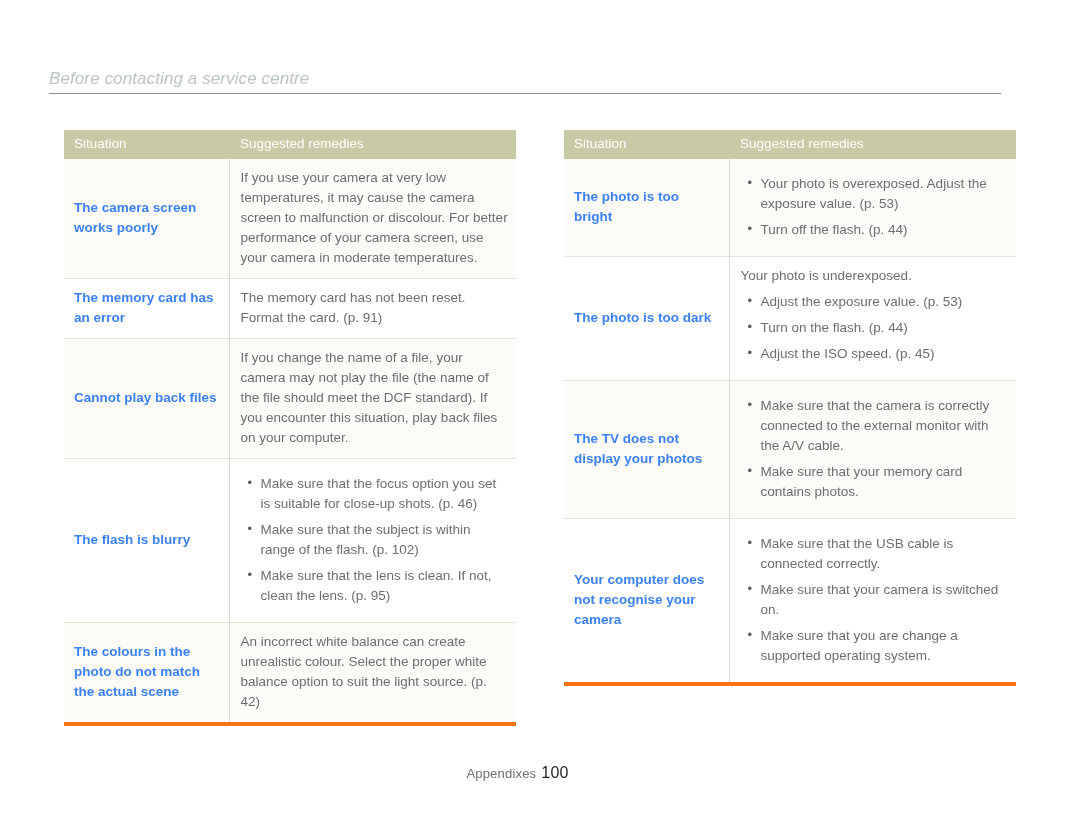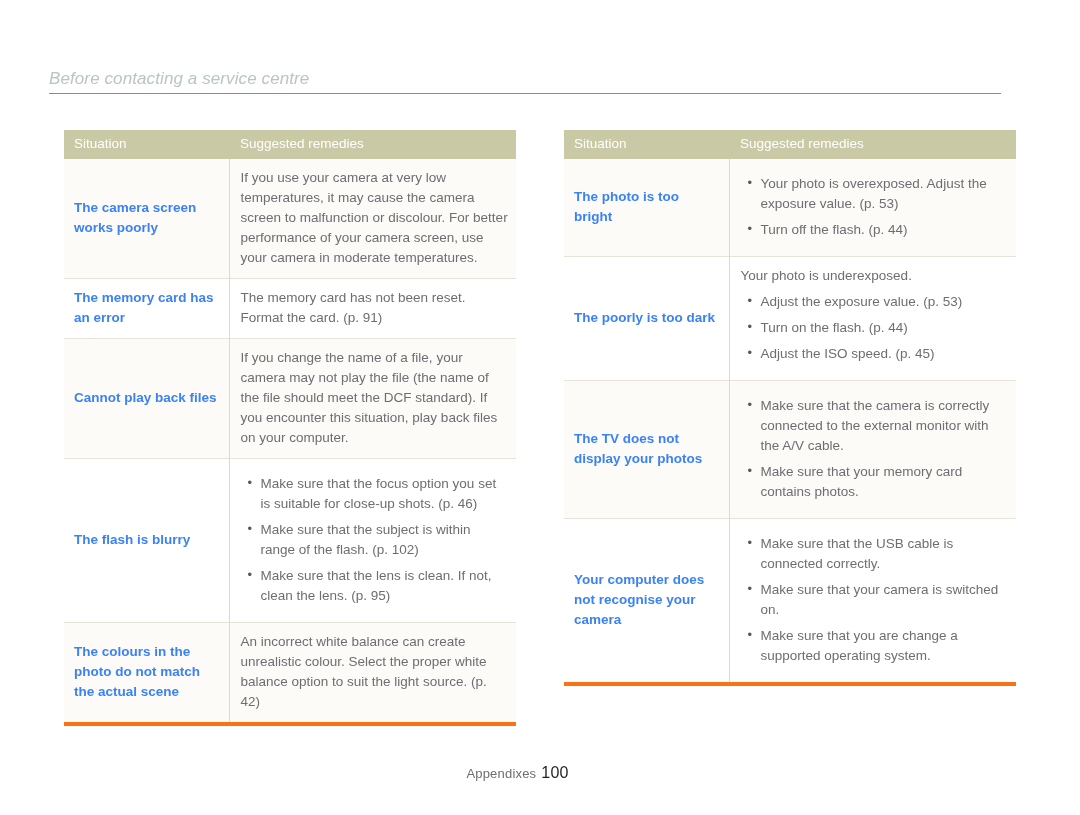--- a/index.html
+++ b/index.html
@@ -205,21 +205,21 @@
           <tr class="alt">
             <td class="sit">The photo is too bright</td>
             <td class="rem">
               <ul>
                 <li>Your photo is overexposed. Adjust the exposure value. (p. 53)</li>
                 <li>Turn off the flash. (p. 44)</li>
               </ul>
             </td>
           </tr>
           <tr>
-            <td class="sit">The poorly is too dark</td>
+            <td class="sit">The photo is too dark</td>
             <td class="rem">
               <p class="lead">Your photo is underexposed.</p>
               <ul>
                 <li>Adjust the exposure value. (p. 53)</li>
                 <li>Turn on the flash. (p. 44)</li>
                 <li>Adjust the ISO speed. (p. 45)</li>
               </ul>
             </td>
           </tr>
           <tr class="alt">

